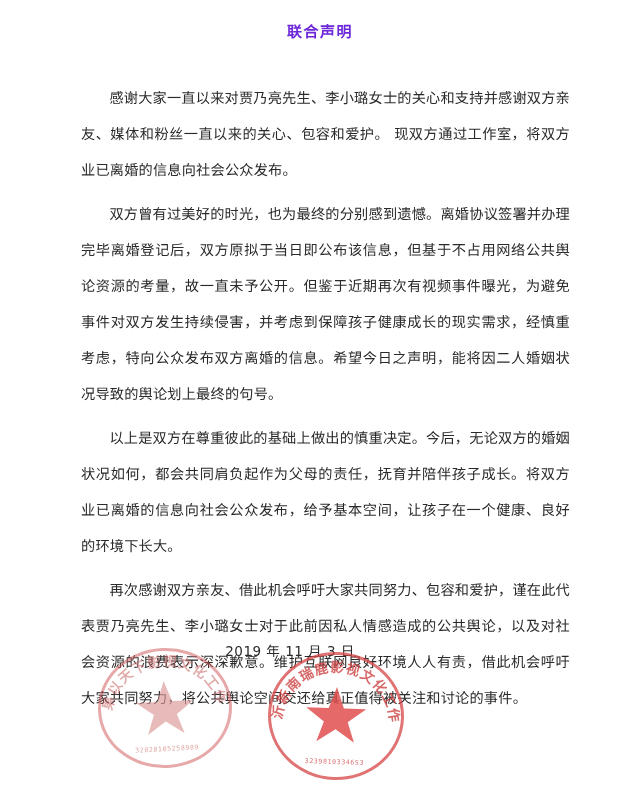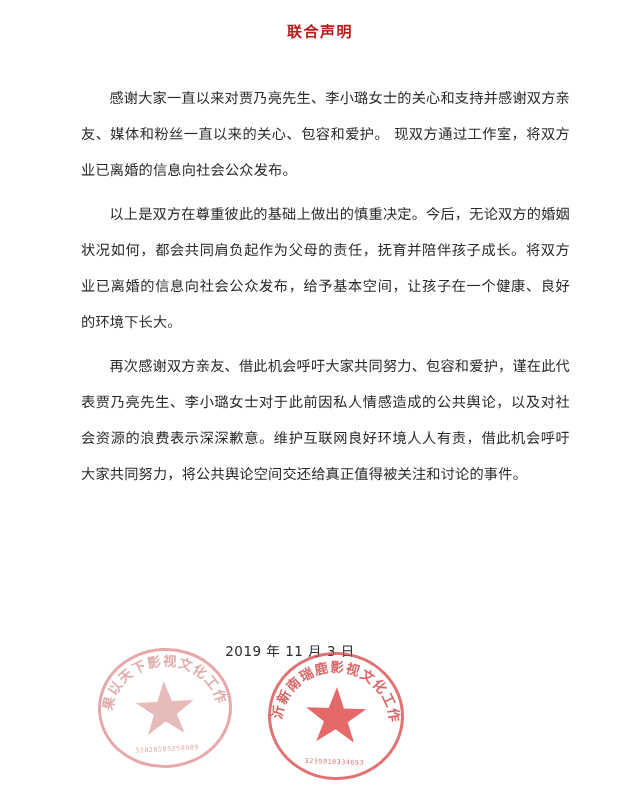--- a/index.html
+++ b/index.html
@@ -20,21 +20,21 @@
     box-sizing: border-box;
   }
   .doc-title {
     position: absolute;
     top: 20px;
     left: 0;
     width: 640px;
     text-align: center;
     font-size: 15px;
     font-weight: bold;
-    color: #b91c1c;
+    color: #6d28d9;
     letter-spacing: 1.5px;
     font-family: "DejaVu Sans", "Liberation Sans", sans-serif;
   }
   .body-text {
     position: absolute;
     left: 64px;
     top: 80px;
     width: 506px;
   }
   .para {
@@ -136,20 +136,21 @@
 </style>
 </head>
 <body>
 
 <div class="page">
 
   <div class="doc-title">联合声明</div>
 
   <div class="body-text">
     <p class="para">感谢大家一直以来对贾乃亮先生、李小璐女士的关心和支持并感谢双方亲友、媒体和粉丝一直以来的关心、包容和爱护。 现双方通过工作室，将双方业已离婚的信息向社会公众发布。</p>
+    <p class="para">双方曾有过美好的时光，也为最终的分别感到遗憾。离婚协议签署并办理完毕离婚登记后，双方原拟于当日即公布该信息，但基于不占用网络公共舆论资源的考量，故一直未予公开。但鉴于近期再次有视频事件曝光，为避免事件对双方发生持续侵害，并考虑到保障孩子健康成长的现实需求，经慎重考虑，特向公众发布双方离婚的信息。希望今日之声明，能将因二人婚姻状况导致的舆论划上最终的句号。</p>
     <p class="para">以上是双方在尊重彼此的基础上做出的慎重决定。今后，无论双方的婚姻状况如何，都会共同肩负起作为父母的责任，抚育并陪伴孩子成长。将双方业已离婚的信息向社会公众发布，给予基本空间，让孩子在一个健康、良好的环境下长大。</p>
     <p class="para">再次感谢双方亲友、借此机会呼吁大家共同努力、包容和爱护，谨在此代表贾乃亮先生、李小璐女士对于此前因私人情感造成的公共舆论，以及对社会资源的浪费表示深深歉意。维护互联网良好环境人人有责，借此机会呼吁大家共同努力，将公共舆论空间交还给真正值得被关注和讨论的事件。</p>
   </div>
 
   <div class="date-line">2019 年 11 月 3 日</div>
 
   <div class="seal seal-left">
     <div class="seal-ring"></div>
     <svg class="seal-arc-text" viewBox="0 0 134 120">
       <defs>

